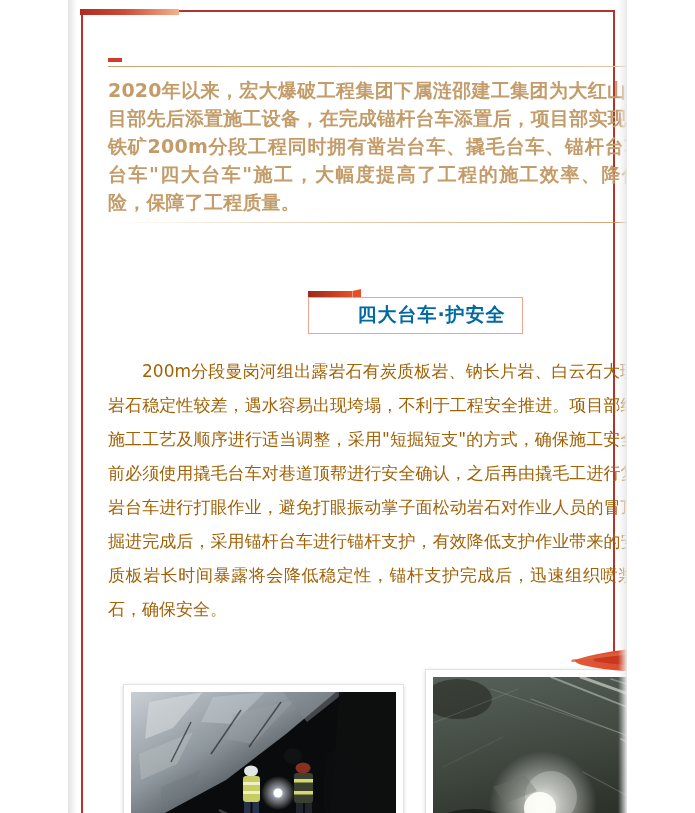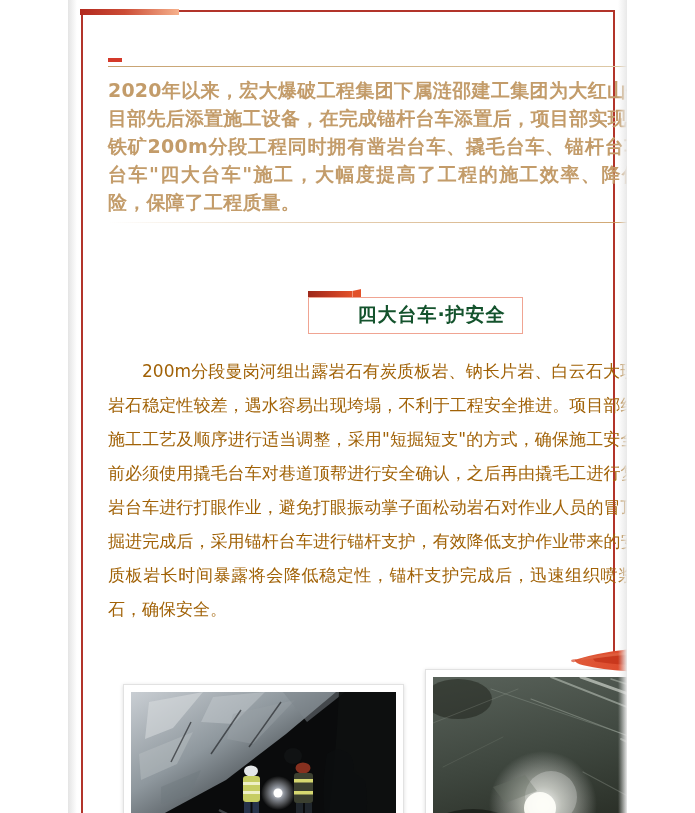--- a/index.html
+++ b/index.html
@@ -53,21 +53,21 @@
   }
   .badge-tab {
     position:absolute; left:-1px; top:-7px; width:44px; height:6px;
     background:linear-gradient(90deg, #9d281a 0%, #c43c22 55%, #e25129 100%);
   }
   .badge-tab::after {
     content:""; position:absolute; right:-9px; top:-2px; width:9px; height:8px;
     background:#e25129; clip-path:polygon(0 25%, 100% 0, 100% 100%, 0 100%);
   }
   .badge-label {
-    font-size:19px; font-weight:bold; color:#14532d; letter-spacing:1px;margin-left:32px;
+    font-size:19px; font-weight:bold; color:#0369a1; letter-spacing:1px;margin-left:32px;
   }
 
   .body-text {
     margin-top:20px; font-size:17px; line-height:34px; color:#a16207;
     text-align:justify; text-indent:2em;
   }
 
   .brush-row { position:relative; height:56px; }
   .brush-stroke {
     position:absolute; right:-34px; top:14px; width:186px; height:36px;

